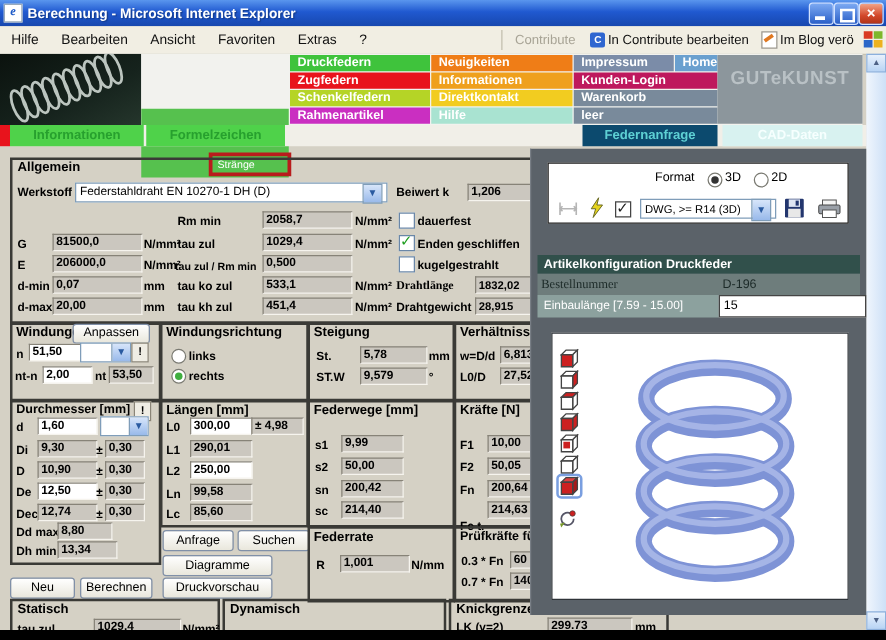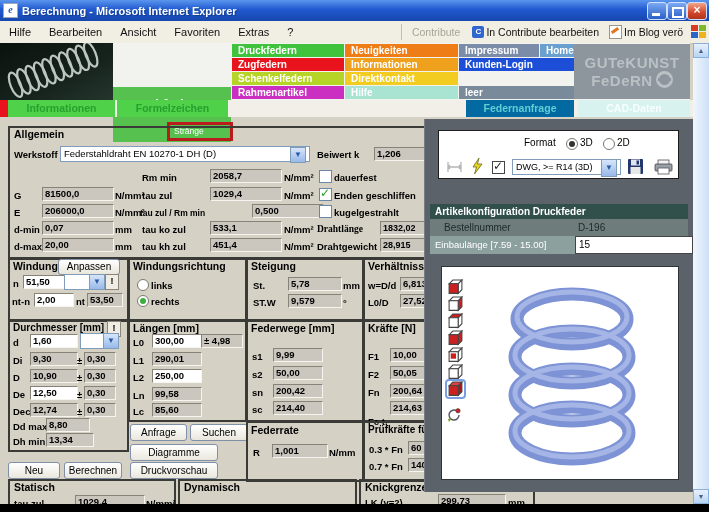--- a/index.html
+++ b/index.html
@@ -163,34 +163,34 @@
     <div class="ncell" style="left: 232px; top: 29px; width: 112px; background-color: rgb(181, 212, 38);">Schenkelfedern</div>
     <div class="ncell" style="left: 232px; top: 43px; width: 112px; background-color: rgb(202, 47, 193);">Rahmenartikel</div>
 
     <div class="ncell" style="left: 345px; top: 1px; width: 113px; background-color: rgb(239, 125, 23);">Neuigkeiten</div>
     <div class="ncell" style="left: 345px; top: 15px; width: 113px; background-color: rgb(239, 160, 29);">Informationen</div>
     <div class="ncell" style="left: 345px; top: 29px; width: 113px; background-color: rgb(242, 204, 32);">Direktkontakt</div>
     <div class="ncell" style="left: 345px; top: 43px; width: 113px; background-color: rgb(169, 227, 209);">Hilfe</div>
 
     <div class="ncell" style="left: 459px; top: 1px; width: 80px; background-color: rgb(123, 140, 168);">Impressum</div>
     <div class="ncell" style="left: 540px; top: 1px; width: 34px; background-color: rgb(106, 160, 207);">Home</div>
-    <div class="ncell" style="left: 459px; top: 15px; width: 115px; background-color: #1d4ed8;">Kunden-Login</div>
+    <div class="ncell" style="left: 459px; top: 15px; width: 115px; background-color: #be185d;">Kunden-Login</div>
+    <div class="ncell" style="left: 459px; top: 29px; width: 115px; background-color: rgb(121, 138, 155);">Warenkorb</div>
     <div class="ncell" style="left: 459px; top: 43px; width: 115px; background-color: rgb(121, 138, 155);">leer</div>
 
     <div class="logo" style="top:1px;">
       <div>GUTeKUNST</div>
-      <div><span>FeDeRN</span><span class="ring"><i></i></span></div>
     </div>
   </div>
 
   <div class="abs" style="left:0;top:100px;width:693px;height:17px;background:#f1efe8;"></div>
   <div class="abs" style="left:0;top:100px;width:8px;height:17px;background:#e8131c;"></div>
   <div class="tab" style="left: 8px; width: 107px; background-color: rgb(79, 210, 74); color: rgb(39, 160, 46);">Informationen</div>
   <div class="tab" style="left: 117px; width: 111px; background-color: rgb(79, 210, 74); color: rgb(39, 160, 46);">Formelzeichen</div>
-  <div class="tab" style="left: 466px; width: 108px; background-color: #0369a1; color: rgb(94, 208, 212);">Federnanfrage</div>
+  <div class="tab" style="left: 466px; width: 108px; background-color: #0c4a6e; color: rgb(94, 208, 212);">Federnanfrage</div>
   <div class="tab" style="left: 578px; width: 112px; background-color: rgb(216, 242, 240); color: rgb(246, 255, 254);">CAD-Daten</div>
 
   <div class="gbox" style="left:8px;top:126px;width:416px;height:129px;"></div>
   <div class="gtitle" style="left:14px;top:128px;">Allgemein</div>
   <span class="lbl" style="left:14px;top:149px;">Werkstoff</span>
   <div class="combo" style="left:60px;top:146px;width:229px;">Federstahldraht EN 10270-1 DH (D)</div>
   <span class="arr abs" style="left:290px;top:147px;width:14px;height:14px;background:linear-gradient(#d7e5fa,#98b9ea);border:1px solid #7f9db9;color:#2a5aa0;font-size:8px;text-align:center;line-height:14px;">▼</span>
   <span class="lbl" style="left:317px;top:149px;">Beiwert k</span>
   <div class="fld" style="left:374px;top:147px;width:46px;">1,206</div>
 
@@ -206,21 +206,21 @@
   <span class="lbl" style="left:142px;top:190px;">tau zul</span>
   <div class="fld" style="left:210px;top:187px;width:66px;">1029,4</div>
   <span class="lbl" style="left:284px;top:190px;">N/mm²</span>
   <span class="cb on" style="left:319px;top:188px;"></span>
   <span class="lbl" style="left:334px;top:190px;">Enden geschliffen</span>
 
   <span class="lbl" style="left:14px;top:207px;">E</span>
   <div class="fld" style="left:42px;top:204px;width:66px;">206000,0</div>
   <span class="lbl" style="left:115px;top:207px;">N/mm²</span>
   <span class="lbl sm" style="left:140px;top:208px;">tau zul / Rm min</span>
-  <div class="fld" style="left:210px;top:204px;width:66px;margin-left:42px;">0,500</div>
+  <div class="fld" style="left:210px;top:204px;width:66px;">0,500</div>
   <span class="cb" style="left:319px;top:205px;"></span>
   <span class="lbl" style="left:334px;top:207px;">kugelgestrahlt</span>
 
   <span class="lbl" style="left:14px;top:224px;">d-min</span>
   <div class="fld" style="left:42px;top:221px;width:66px;">0,07</div>
   <span class="lbl" style="left:115px;top:224px;">mm</span>
   <span class="lbl" style="left:142px;top:224px;">tau ko zul</span>
   <div class="fld" style="left:210px;top:221px;width:66px;">533,1</div>
   <span class="lbl" style="left:284px;top:224px;">N/mm²</span>
   <span class="lbl" style="left:317px;top:224px;font-family:Liberation Serif, serif;">Drahtlänge</span>
@@ -396,21 +396,21 @@
       </svg>
       <svg class="abs" style="left:215px;top:28px;" width="19" height="16">
         <rect x="4" y="1" width="11" height="5" fill="#f4f4f4" stroke="#555" stroke-width="0.8"></rect>
         <rect x="1" y="5" width="17" height="7" rx="1" fill="#9aa0a8" stroke="#444" stroke-width="0.8"></rect>
         <rect x="4" y="9" width="11" height="6" fill="#fff" stroke="#555" stroke-width="0.8"></rect>
       </svg>
     </div>
 
     <div class="artbar">Artikelkonfiguration Druckfeder</div>
     <div class="bestrow">
-      <span class="abs" style="left:14px;">Bestellnummer</span>
+      <span class="abs" style="left:3px;font-family:Liberation Serif, serif;">Bestellnummer</span>
       <span class="abs" style="left:148px;">D-196</span>
     </div>
     <div class="einlbl">Einbaulänge [7.59 - 15.00]</div>
     <div class="einval">15</div>
 
     <div class="vwr">
 
       <svg class="cube" style="top:12px;" viewBox="0 0 15 15">
           <polygon points="1.5,4.5 5,1 13.5,1 10,4.5" fill="#fff" stroke="#444"></polygon>
           <polygon points="10,4.5 13.5,1 13.5,10 10,13.5" fill="#fff" stroke="#444"></polygon>

